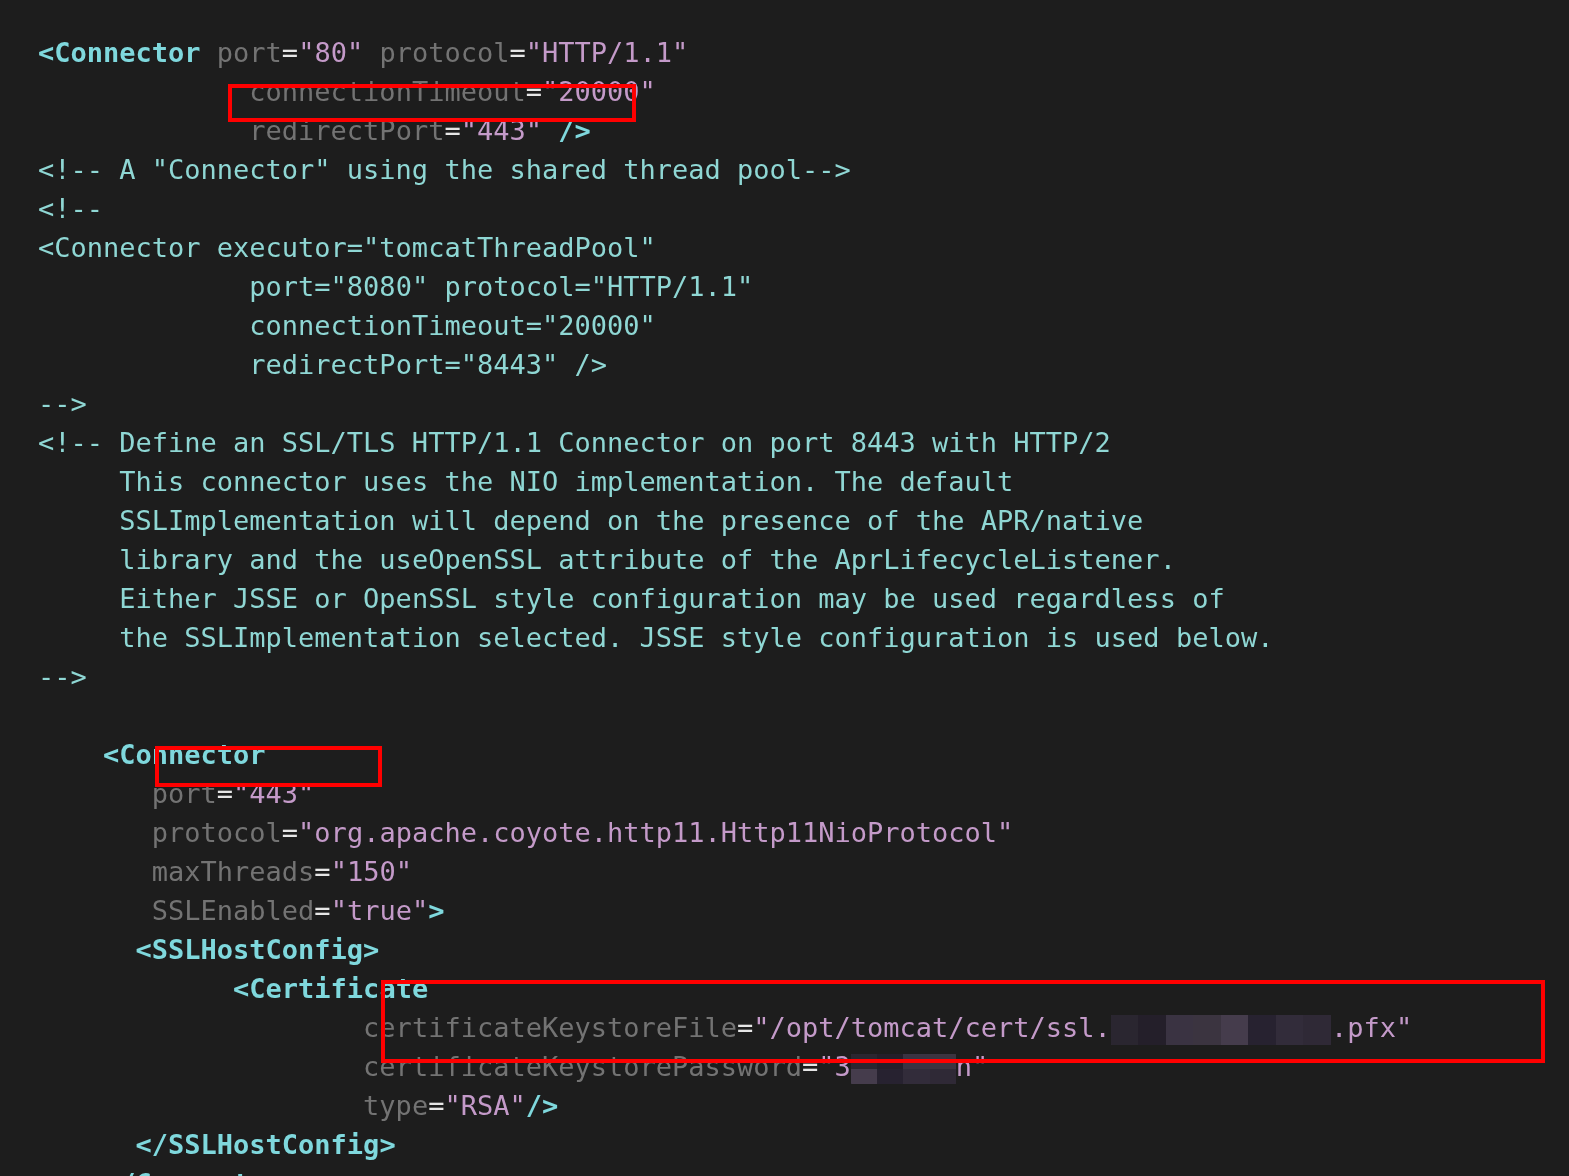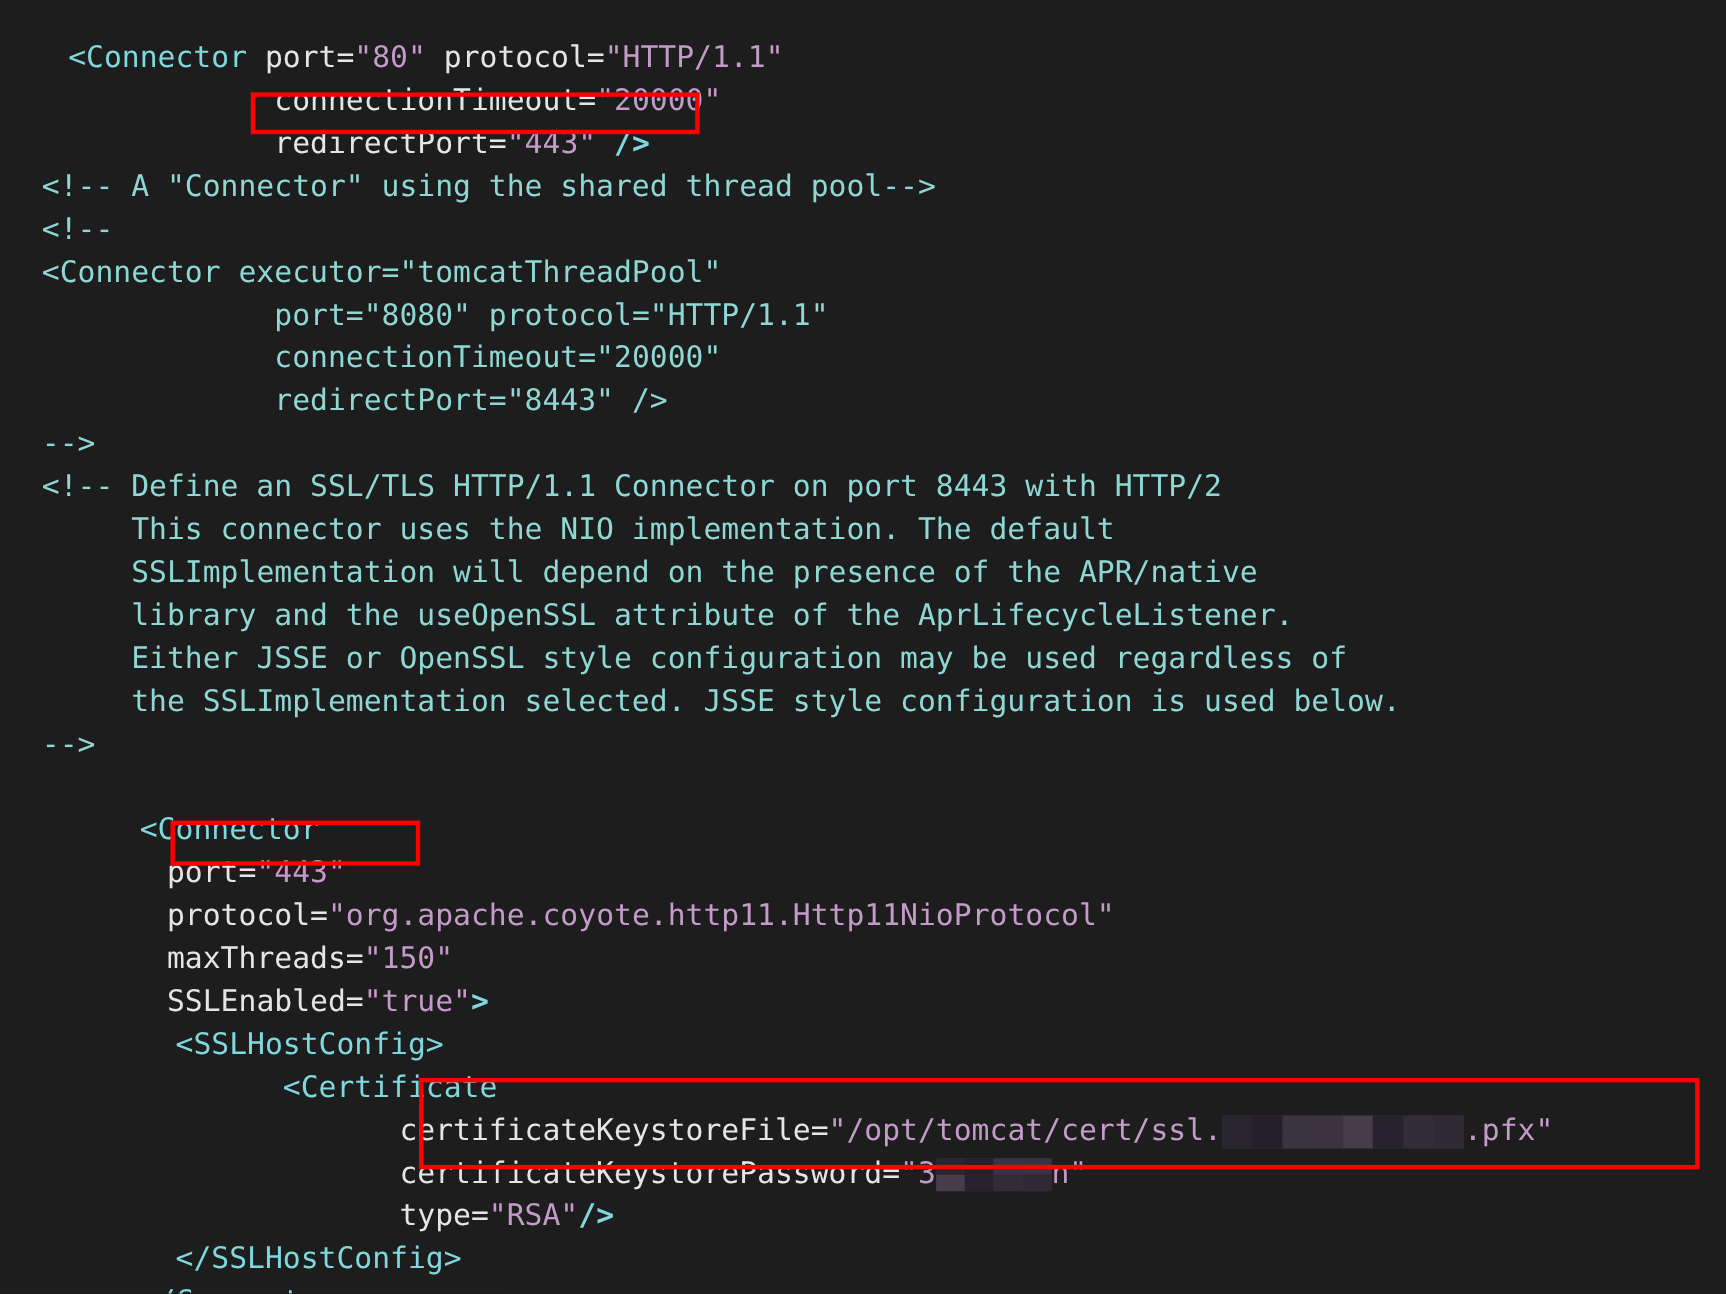--- a/index.html
+++ b/index.html
@@ -35,22 +35,22 @@
     font-family: "DejaVu Sans Mono", "Liberation Mono", monospace;
   }
 
   .line {
     white-space: pre;
     height: 39px;
     color: #d4d4d4;
   }
 
   
-  .t-tag      { color: #7fd8dd; font-weight: normal; margin-left: 24px; }
-  .t-attr     { color: #e5e5e5; margin-top: 35px; }
+  .t-tag      { color: #7fd8dd; font-weight: bold; }
+  .t-attr     { color: #737373; margin-top: 35px; }
   .t-val      { color: #c49ac9; }
   .t-eq       { color: #e6e6e6; }
   .t-punct    { color: #7fd8dd; font-weight: bold; }
   .t-comment  { color: #8fd7d4; }
 
   
   .hl-box {
     position: absolute;
     border: 4px solid #ff0000;
     box-sizing: border-box;

